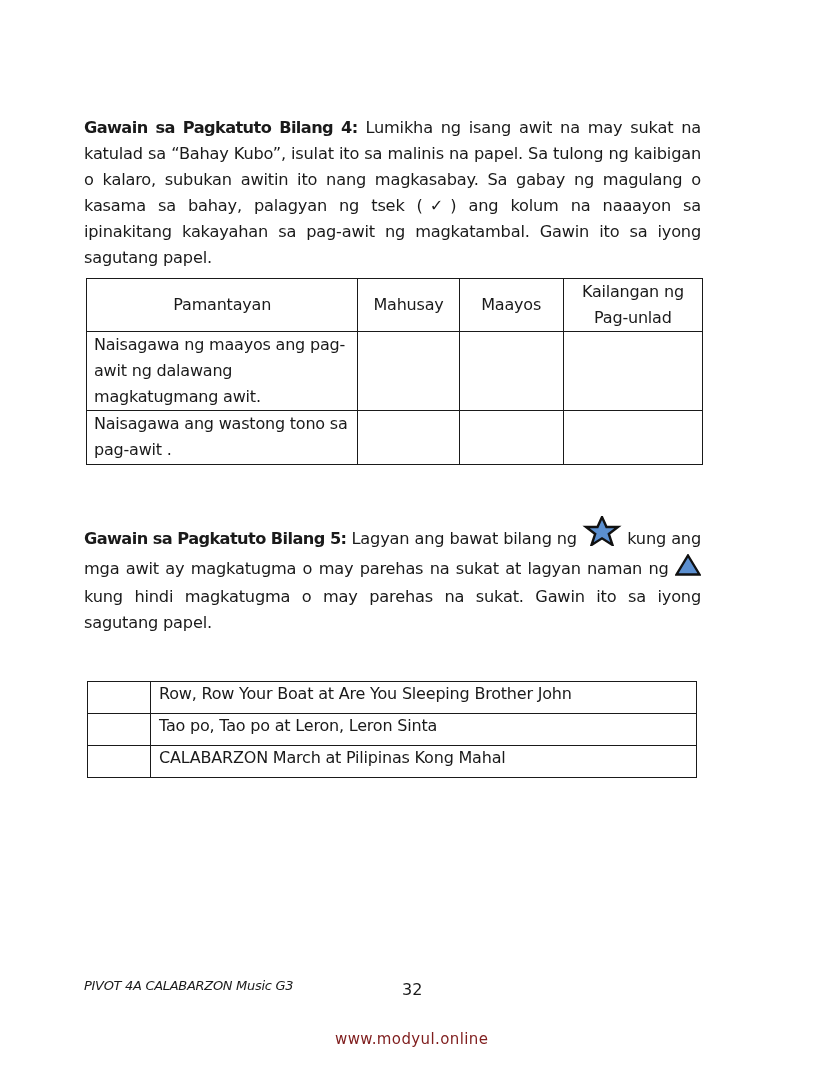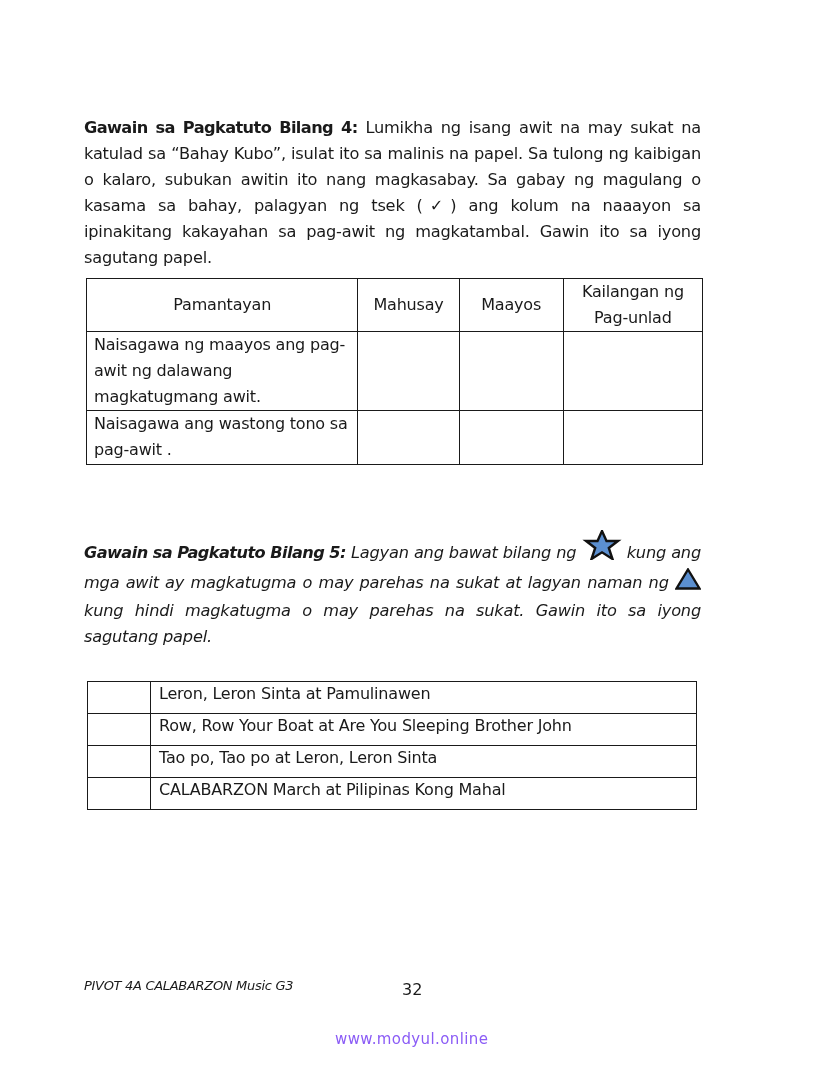--- a/index.html
+++ b/index.html
@@ -7,21 +7,21 @@
     width: 825px; height: 1075px; position: relative; overflow: hidden;
     font-family: "DejaVu Sans", sans-serif; color: #1a1a1a;
   }
   .para {
     position: absolute; left: 84px; width: 617px;
     font-size: 16.2px; line-height: 26px; text-align: justify;
     letter-spacing: -0.2px;
   }
   .para b { font-weight: bold; letter-spacing: -0.6px; }
   #p4 { top: 115px; }
-  #p5 { top: 538px; font-style: italic; }
+  #p5 { top: 524px; }
   .inline-icon { display: inline-block; vertical-align: middle; }
 
   table.rubric {
     position: absolute; left: 86px; top: 278px; width: 617px;
     border-collapse: collapse; font-size: 16px; line-height: 26px;
     letter-spacing: -0.2px;
   }
   table.rubric th, table.rubric td {
     border: 1.6px solid #1a1a1a; padding: 0 7px; vertical-align: top;
     font-weight: normal;
@@ -45,21 +45,21 @@
 
   .footer-left {
     position: absolute; left: 84px; top: 978px;
     font-size: 13px; font-style: italic; letter-spacing: -0.3px;
   }
   .page-num {
     position: absolute; left: 402px; top: 980px; font-size: 16px;
   }
   .watermark {
     position: absolute; left: 335px; top: 1030px; font-size: 15px;
-    color: #8b5cf6; letter-spacing: 0.4px;
+    color: #7f1d1d; letter-spacing: 0.4px;
   }
 </style>
 </head>
 <body>
 
 <div class="para" id="p4">
   <b>Gawain sa Pagkatuto Bilang 4:</b><span> Lumikha ng isang awit na may sukat na katulad sa “Bahay Kubo”, isulat ito sa malinis na papel. Sa tulong ng kaibigan o kalaro, subukan awitin ito nang magkasabay. Sa gabay ng magulang o kasama sa bahay, palagyan ng tsek (✓) ang kolum na naaayon sa ipinakitang kakayahan sa pag-awit ng magkatambal. Gawin ito sa iyong sagutang papel.</span>
 </div>
 
 <table class="rubric">
@@ -92,24 +92,20 @@
         <polygon points="20,1 24.5,11 36,11 26.8,18 30.5,29 20,22.3 9.5,29 13.2,18 4,11 15.5,11" fill="#5b8fd0" stroke="#111111" stroke-width="2.4" stroke-linejoin="miter"></polygon>
       </svg></span><span> kung ang mga awit ay magkatugma o may parehas na sukat at lagyan naman ng </span><span class="inline-icon"><svg width="26" height="22" viewBox="0 0 26 22">
         <polygon points="13,1.5 24.5,20.5 1.5,20.5" fill="#5b8fd0" stroke="#111111" stroke-width="2.4" stroke-linejoin="miter"></polygon>
       </svg></span><span> kung hindi magkatugma o may parehas na sukat. Gawin ito sa iyong sagutang papel.</span>
 </div>
 
 <table class="songs">
   <tbody>
     <tr>
       <td class="mark"></td>
-      <td>Leron, Leron Sinta at Pamulinawen</td>
-    </tr>
-    <tr>
-      <td class="mark"></td>
       <td>Row, Row Your Boat at Are You Sleeping Brother John</td>
     </tr>
     <tr>
       <td class="mark"></td>
       <td>Tao po, Tao po at Leron, Leron Sinta</td>
     </tr>
     <tr>
       <td class="mark"></td>
       <td>CALABARZON March at Pilipinas Kong Mahal</td>
     </tr>

